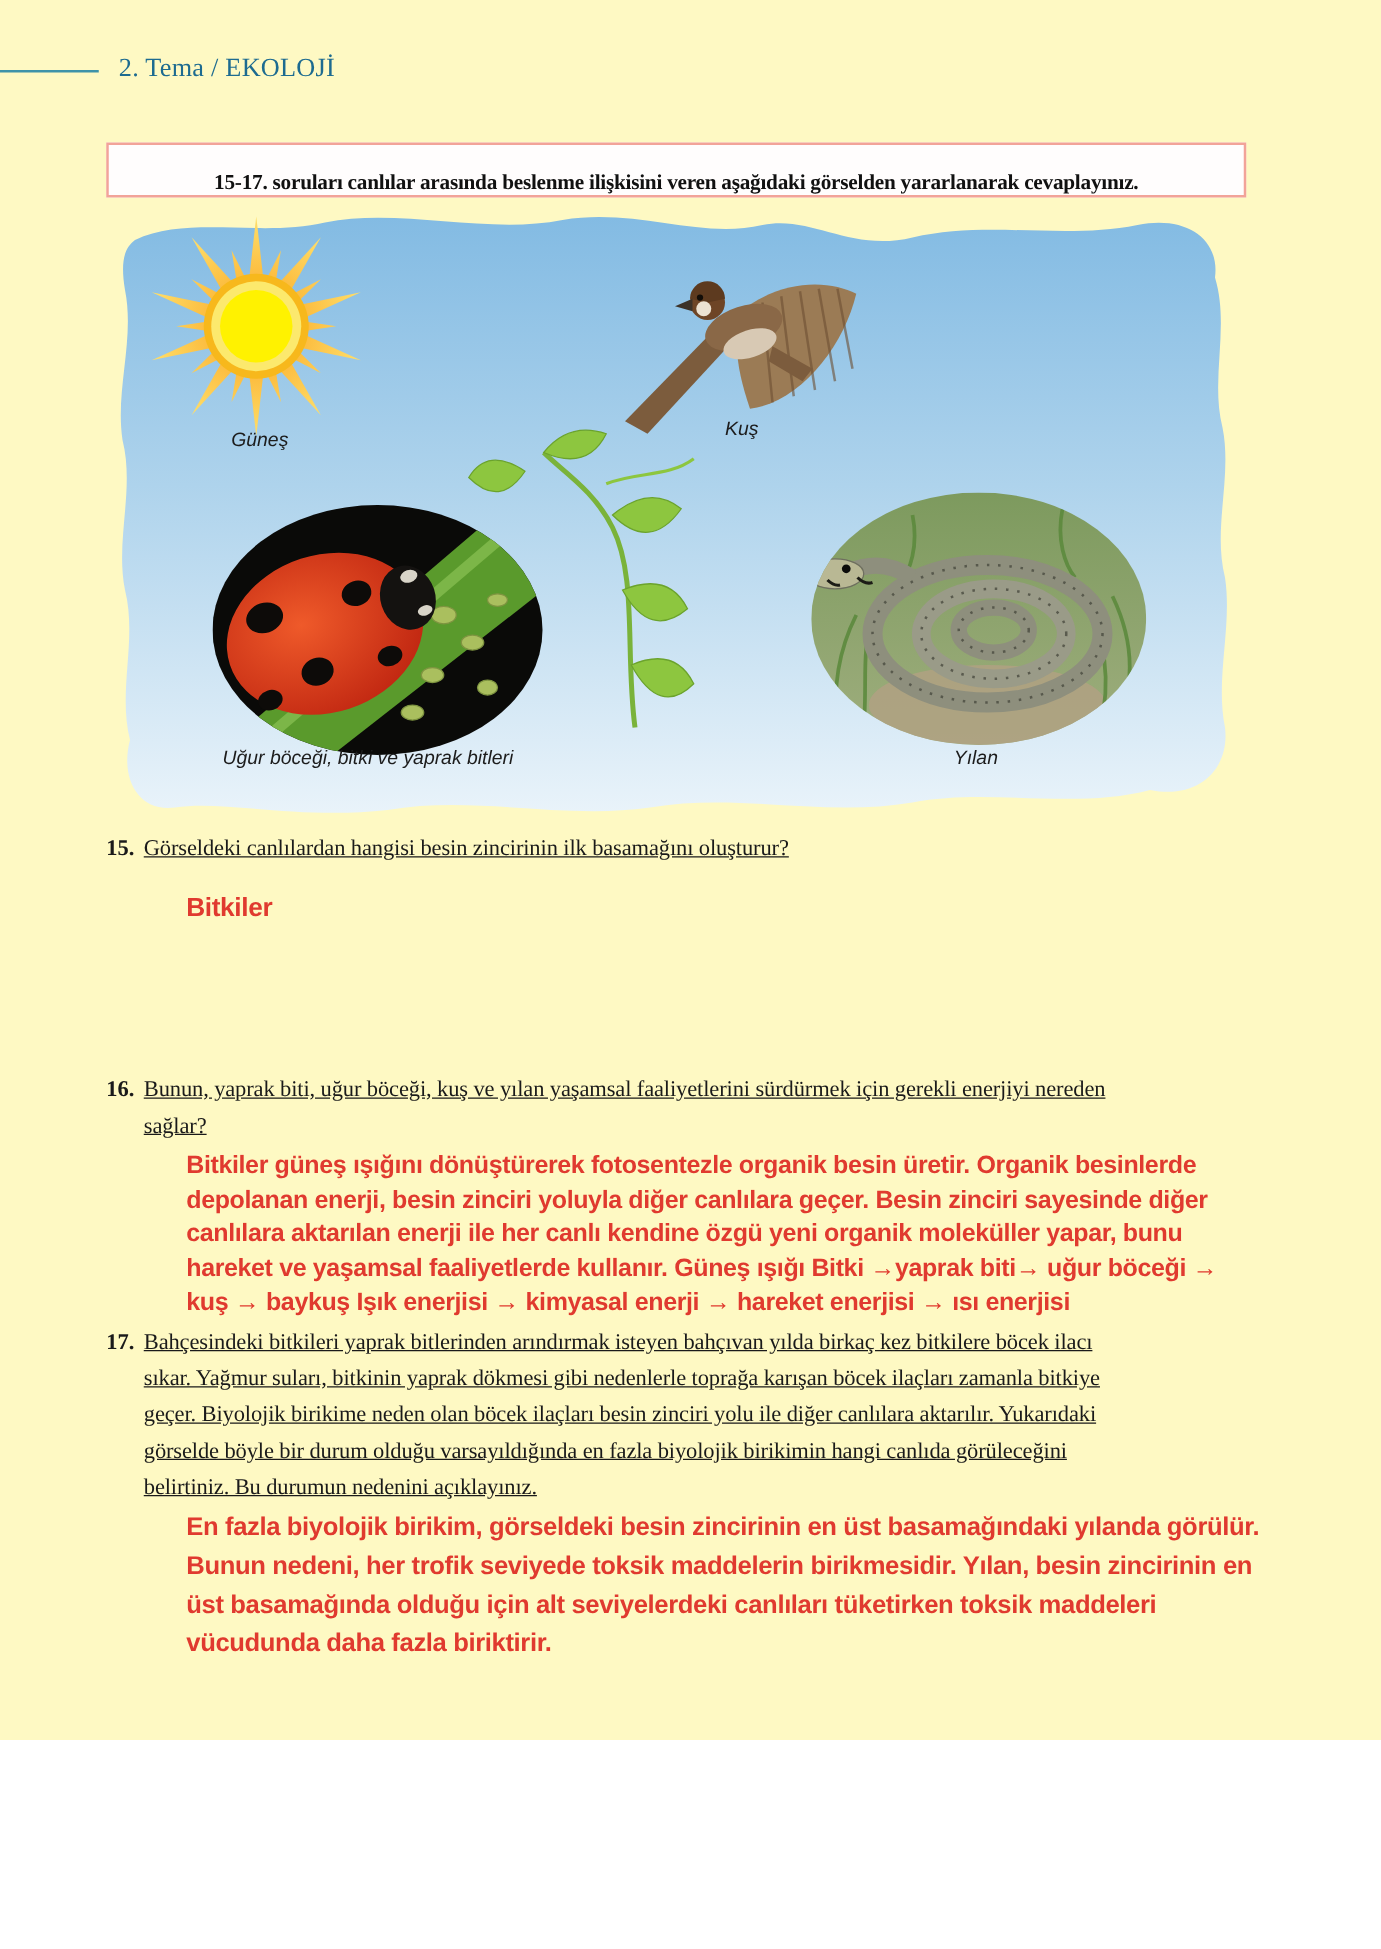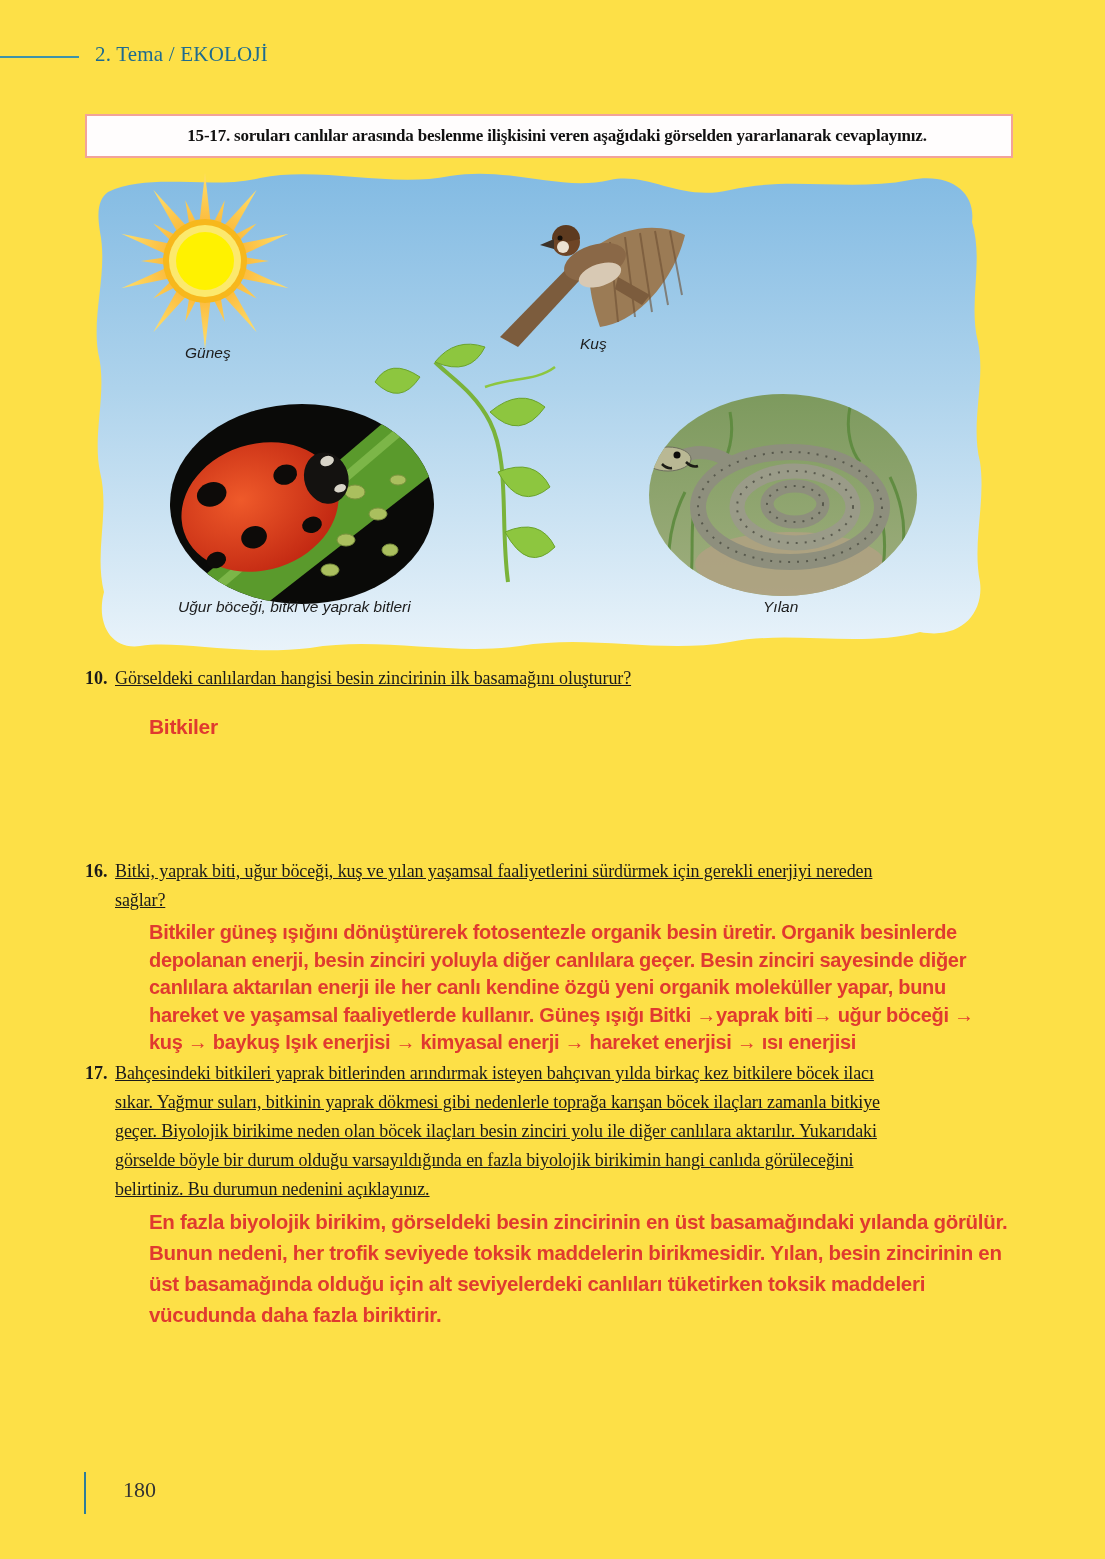--- a/index.html
+++ b/index.html
@@ -1,34 +1,34 @@
 <!DOCTYPE html>
 <html><head>
 <meta charset="utf-8">
 <style>
   html,body{margin:0;padding:0;background:#ffffff;}
   #page{
     position:relative;
-    width:1105px;height:1559px;
-    background:#fde047;
+    width:1105px;height:1392px;
+    background:#fef9c3;
     font-family:"Liberation Serif", serif;
     color:#1a1a1a;
     overflow:hidden;
   }
   
   .header-rule{position:absolute;left:0;top:56px;width:79px;height:2px;background:#3e93a9;}
   .page-title{
     position:absolute;left:95px;top:42px;
     font-size:21px;color:#1d6b90;letter-spacing:.2px;
   }
   
   .instruction-box{
     position:absolute;left:85px;top:114px;width:908px;height:40px;
     border:2px solid #f2a399;background:#fffdfd;
-    display:flex;align-items:center;justify-content:center;padding-left:16px;
+    display:flex;align-items:flex-end;justify-content:center;
   }
   .instruction-text{
     font-weight:bold;font-size:17px;letter-spacing:-0.2px;color:#111;
     white-space:nowrap;
   }
   
   .figure{position:absolute;left:90px;top:162px;width:905px;height:497px;}
   .figure svg{position:absolute;left:0;top:0;}
   .fig-label{
     position:absolute;
@@ -228,28 +228,28 @@
       </g>
     </svg>
 
     <div class="fig-label label-sun">Güneş</div>
     <div class="fig-label label-bird">Kuş</div>
     <div class="fig-label label-ladybug">Uğur böceği, bitki ve yaprak bitleri</div>
     <div class="fig-label label-snake">Yılan</div>
   </div>
 
   <div class="question q15">
-    <span class="q-num">10.</span>
+    <span class="q-num">15.</span>
     <span class="q-text">Görseldeki canlılardan hangisi besin zincirinin ilk basamağını oluşturur?</span>
   </div>
   <div class="answer a15">Bitkiler</div>
 
   <div class="question q16">
     <span class="q-num">16.</span>
-    <span class="q-text">Bitki, yaprak biti, uğur böceği, kuş ve yılan yaşamsal faaliyetlerini sürdürmek için gerekli enerjiyi nereden
+    <span class="q-text">Bunun, yaprak biti, uğur böceği, kuş ve yılan yaşamsal faaliyetlerini sürdürmek için gerekli enerjiyi nereden
 sağlar?</span>
   </div>
   <div class="answer a16">Bitkiler güneş ışığını dönüştürerek fotosentezle organik besin üretir. Organik besinlerde
 depolanan enerji, besin zinciri yoluyla diğer canlılara geçer. Besin zinciri sayesinde diğer
 canlılara aktarılan enerji ile her canlı kendine özgü yeni organik moleküller yapar, bunu
 hareket ve yaşamsal faaliyetlerde kullanır. Güneş ışığı Bitki →yaprak biti→ uğur böceği →
 kuş → baykuş Işık enerjisi → kimyasal enerji → hareket enerjisi → ısı enerjisi</div>
 
   <div class="question q17">
     <span class="q-num">17.</span>

